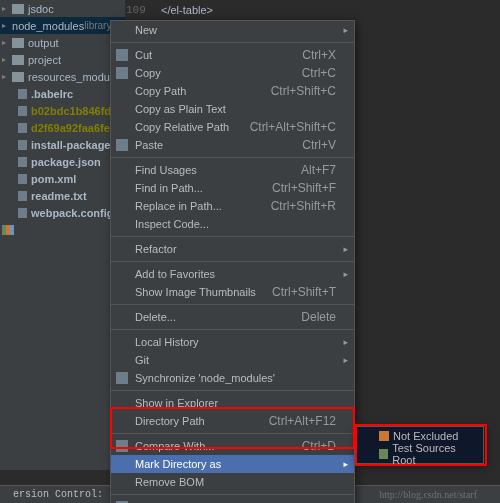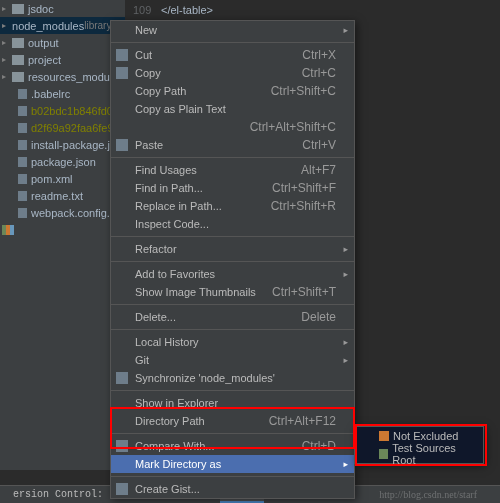--- a/index.html
+++ b/index.html
@@ -1,31 +1,31 @@
 <!DOCTYPE html>
 <html><head>
 <meta charset="utf-8">
 <style>
 * { margin: 0; padding: 0; box-sizing: border-box; font-family: "Segoe UI", Arial, sans-serif; }
 body { background: #2b2b2b; color: #a9b7c6; width: 500px; height: 503px; overflow: hidden; font-size: 11px; position: relative; }
 
 .sidebar { position: absolute; left: 0; top: 0; width: 125px; height: 470px; background: #3c3f41; overflow: hidden; }
 .tree-item { display: flex; align-items: center; height: 17px; padding-left: 4px; white-space: nowrap; }
 .tree-item.folder { padding-left: 2px; }
-.tree-item.file { padding-left: 18px; }
+.tree-item.file { padding-left: 18px; font-weight: bold; }
 .tree-item.sel { background: #0d293e; }
 .arrow { width: 8px; display: inline-block; color: #808080; font-size: 8px; margin-right: 2px; }
 .icon-sq { width: 12px; height: 10px; display: inline-block; margin-right: 4px; }
 .fld { background: #87939a; }
 .fy { color: #808000; }
 .ext-lib { display: flex; align-items: center; height: 17px; padding-left: 2px; }
 .ext-icon { width: 12px; height: 10px; background: linear-gradient(90deg,#6a8759 33%,#cc7832 33%,#cc7832 66%,#6897bb 66%); margin-right: 4px; }
 
 .editor { position: absolute; left: 125px; top: 0; right: 0; height: 470px; background: #2b2b2b; padding: 4px 8px; font-family: Consolas, monospace; font-size: 11px; }
-.gutter { position:absolute; left:0; top:0; width:24px; color:#606366; text-align:right; padding:4px 4px 0 8px; }
+.gutter { position:absolute; left:0; top:0; width:24px; color:#606366; text-align:right; padding:4px 4px 0 1px;font-family:Liberation Mono, monospace; }
 .codeln { white-space: pre; color: #a9b7c6; margin-left: 28px; height:15px; }
 .hl { background:#ff4040; color:#fff; padding:0 2px; }
 .strhl { background:#214283; color:#6a8759; }
 
 .ctxmenu { position: absolute; left: 110px; top: 20px; width: 245px; background: #3c3f41; border: 1px solid #555; box-shadow: 2px 2px 8px rgba(0,0,0,.5); z-index: 10; }
 .mi { display: flex; align-items: center; height: 18px; padding: 0 8px 0 24px; position: relative; color: #bbbbbb; }
 .mi.sel { background: #4b6eaf; color: #fff; }
 .mi .kb { position: absolute; right: 18px; color: #999; font-size: 12px; }
 .mi .sub { position: absolute; right: 6px; font-size: 9px; color: #999; }
 .mi.sel .kb, .mi.sel .sub { color: #fff; }
@@ -154,20 +154,21 @@
       <span class="kb">Ctrl+C</span>
     </div>
     <div class="mi">
       <span>Copy Path</span>
       <span class="kb">Ctrl+Shift+C</span>
     </div>
     <div class="mi">
       <span>Copy as Plain Text</span>
     </div>
     <div class="mi">
+      <span>Copy Relative Path</span>
       <span class="kb">Ctrl+Alt+Shift+C</span>
     </div>
     <div class="mi">
       <span class="ic" style="background:#6e7d8a"></span>
       <span>Paste</span>
       <span class="kb">Ctrl+V</span>
     </div>
     <div class="sep"></div>
     <div class="mi">
       <span>Find Usages</span>
@@ -226,20 +227,23 @@
     </div>
     <div class="sep"></div>
     <div class="mi">
       <span class="ic" style="background:#6e7d8a"></span>
       <span>Compare With...</span>
       <span class="kb">Ctrl+D</span>
     </div>
     <div class="mi sel">
       <span>Mark Directory as</span>
       <span class="sub">▸</span>
+    </div>
+    <div class="mi">
+      <span>Remove BOM</span>
     </div>
     <div class="sep"></div>
     <div class="mi">
       <span class="ic" style="background:#6e7d8a"></span>
       <span>Create Gist...</span>
     </div>
   </div>
 <div class="submenu" id="sub">
     <div class="mi">
       <span class="sm-ic" style="background:#cc7832"></span>

